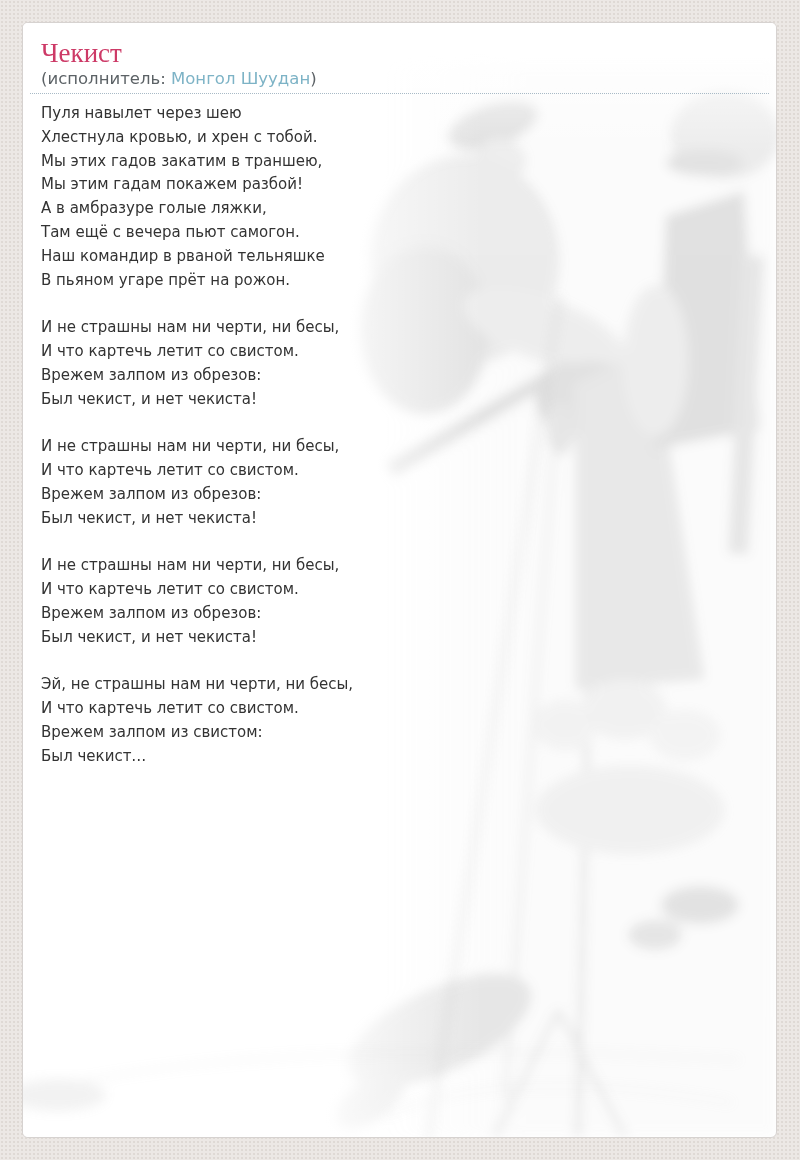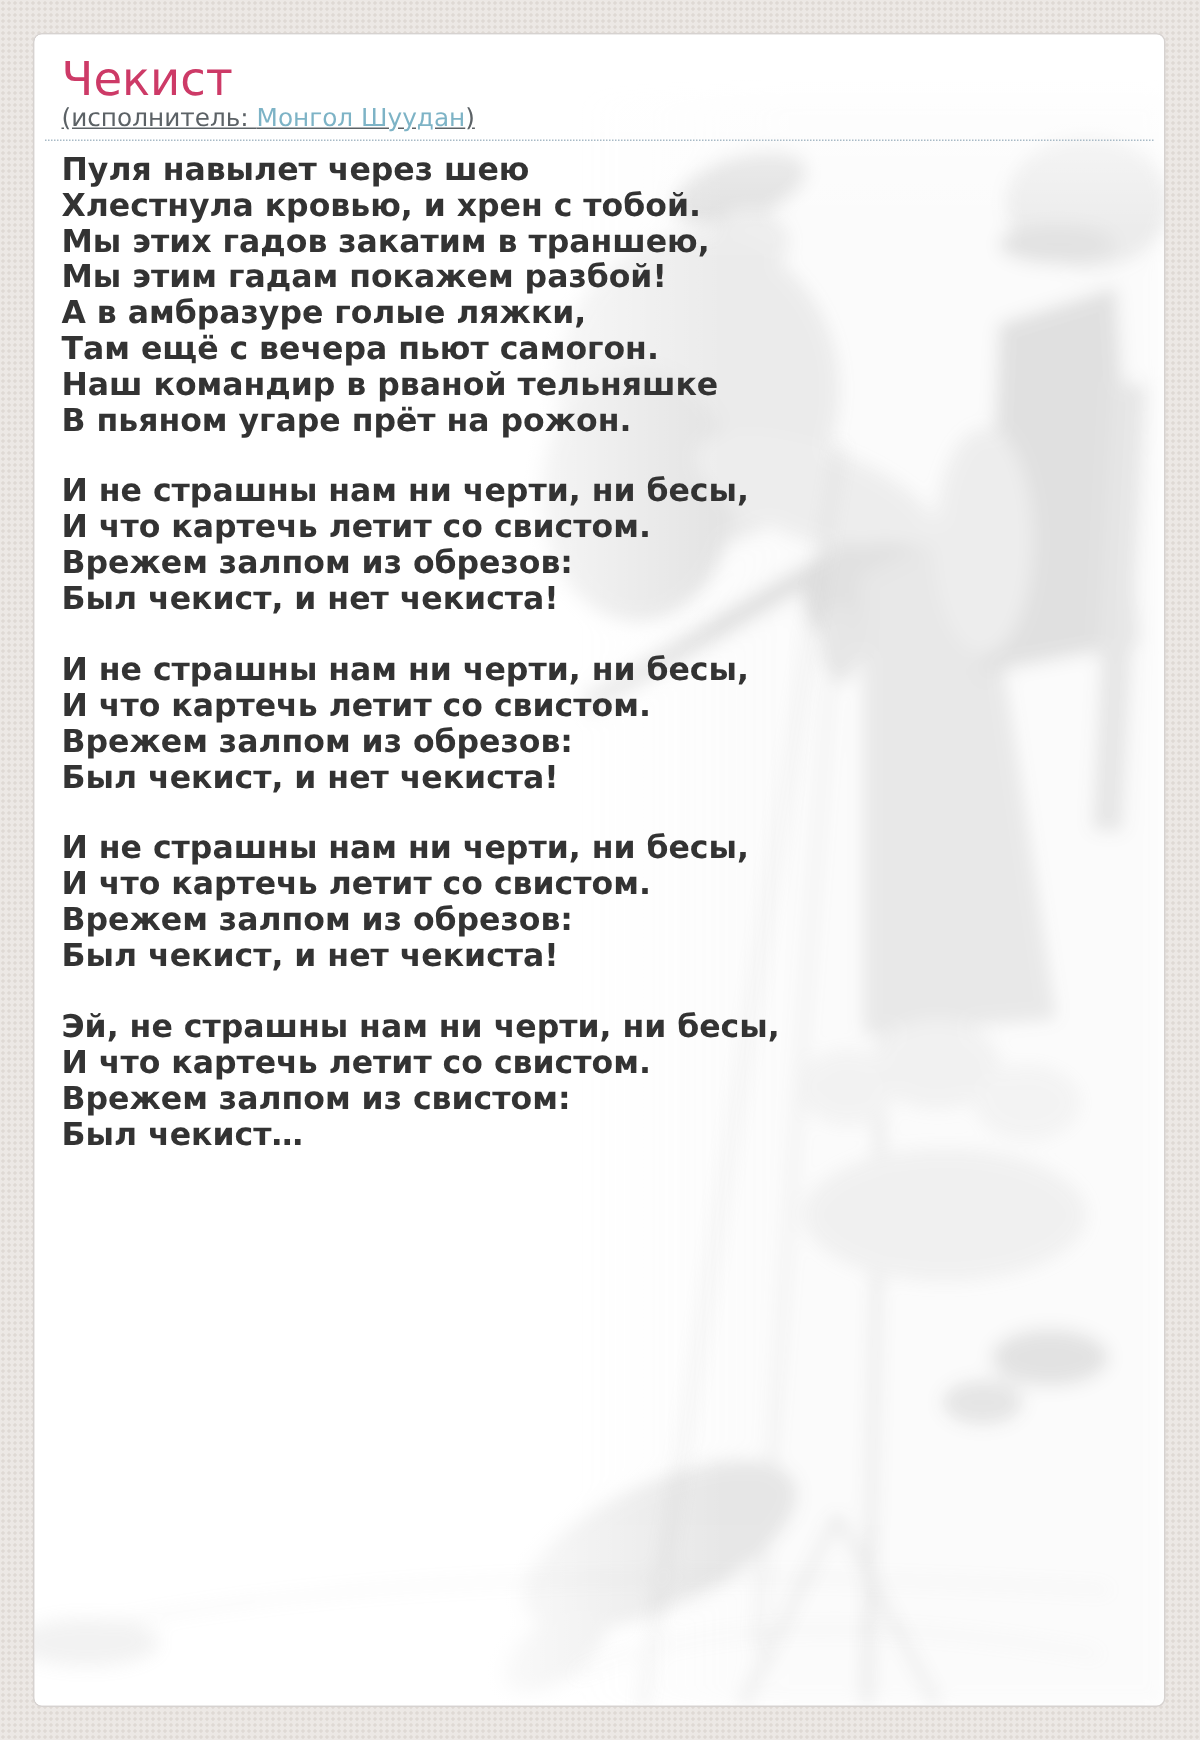--- a/index.html
+++ b/index.html
@@ -27,48 +27,48 @@
     left: 0; top: 0; width: 753px; height: 1114px;
     pointer-events: none;
   }
   .card-inner {
     position: relative;
     z-index: 1;
     padding: 15px 7px 0 7px;
   }
   h1.song-title {
     margin: 0 0 0 11px;
-    font-size: 31px;
+    font-size: 27px;
     line-height: 30px;
     font-weight: 400;
     color: var(--c-title, #cd3a67);
     letter-spacing: 0;
+    font-family: Liberation Serif, serif;
   }
   .subtitle {
     margin: 1px 0 0 0;
     padding: 0 0 4px 11px;
     font-size: 16.5px;
     line-height: 20px;
     color: var(--c-subtitle-text, #5c6266);
     border-bottom: 1px dotted var(--c-separator-dots, #a8bac6);
-    text-decoration: underline;
   }
   .subtitle a {
     color: var(--c-artist-link, #7db3c6);
     text-decoration: none;
     cursor: pointer;
   }
   .lyrics {
     margin: 8px 0 0 11px;
   }
   .lyrics p {
     margin: 0 0 23.8px 0;
-    font-size: 21px;
+    font-size: 15px;
     line-height: 23.8px;
-    font-weight: 700;
+    font-weight: 400;
     color: var(--c-lyrics-text, #333333);
     white-space: pre-line;
   }
 </style>
 </head>
 <body>
 
 <div class="card">
 
   <svg class="photo-layer" viewBox="0 0 753 1114" preserveAspectRatio="none" aria-hidden="true">

